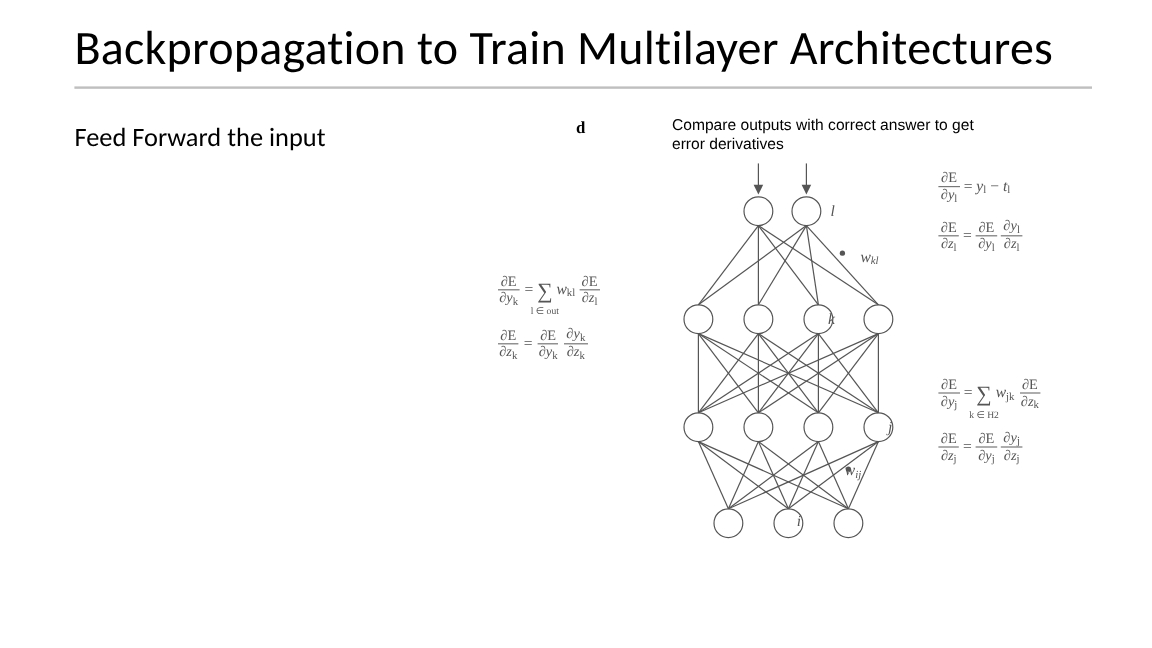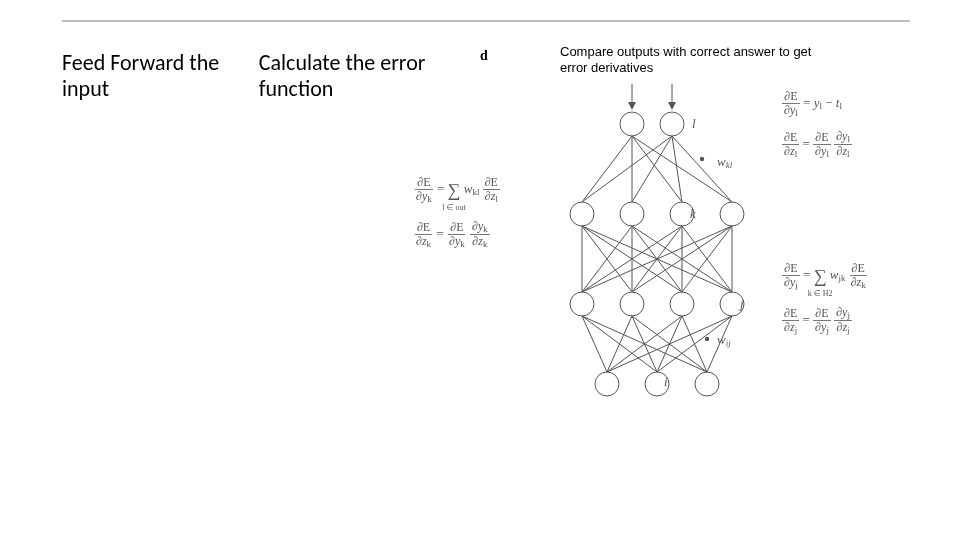--- a/index.html
+++ b/index.html
@@ -33,22 +33,22 @@
     margin: 2px 0 22px 0;
     width: 100%;
   }
   .body {
     display: flex;
     flex-direction: row;
   }
   .steps {
     flex: 0 0 400px;
     display: flex;
-    flex-direction: row;
-    gap: 24px;
+    flex-direction: column;
+    gap: 48px;
     font-size: 22px;
     line-height: 1.2;
     padding-top: 6px;
   }
   .figure {
     flex: 1 1 auto;
     position: relative;
     font-family: "Nimbus Roman", Georgia, serif;
   }
   .panel-label {
@@ -91,27 +91,27 @@
   .frac .den { padding: 0 2px; }
   .sub { font-size: 9px; vertical-align: -2px; }
   .sum { font-size: 18px; line-height: 0; vertical-align: -3px; position: relative; }
   .sum .lim { position: absolute; font-size: 8px; left: 50%; transform: translateX(-50%); bottom: -8px; white-space: nowrap;}
   .it { font-style: italic; }
 </style>
 </head>
 <body>
 
 <div class="slide">
+  <h1 class="title">Backpropagation to Train Multilayer Architectures</h1>
   <hr class="rule">
 
   <div class="body">
 
     <div class="steps">
       <div>Feed Forward the input</div>
-      <div>Calculate the error function</div>
     </div>
 
     <div class="figure">
       <div class="panel-label">d</div>
       <div class="caption">Compare outputs with correct answer to get error derivatives</div>
 
       <svg class="net" width="260" height="340" viewBox="0 0 260 340">
         <g stroke="#555" stroke-width="1" fill="none">
 
           <line x1="110" y1="0" x2="110" y2="22"></line>
@@ -181,21 +181,21 @@
       </svg>
 
       <div class="eq it" style="left:230px; top:72px;">l</div>
       <div class="eq it" style="left:228px; top:162px;">k</div>
       <div class="eq it" style="left:278px; top:252px;">j</div>
       <div class="eq it" style="left:202px; top:330px;">i</div>
 
       <div class="eq it" style="left:255px; top:110px;">
         <span>w</span><span class="sub">kl</span>
       </div>
-      <div class="eq it" style="left:255px; top:288px;font-style:italic;">
+      <div class="eq it" style="left:242px; top:288px;font-style:italic;">
         <span>w</span><span class="sub">ij</span>
       </div>
 
       <div class="eq" style="left:320px; top:46px;">
         <span class="frac">
             <span class="num">∂E</span>
             <span class="den"><span class="it">∂y</span><span class="sub">l</span></span>
           </span>
         <span>=</span>
         <span class="it">y</span><span class="sub">l</span>

